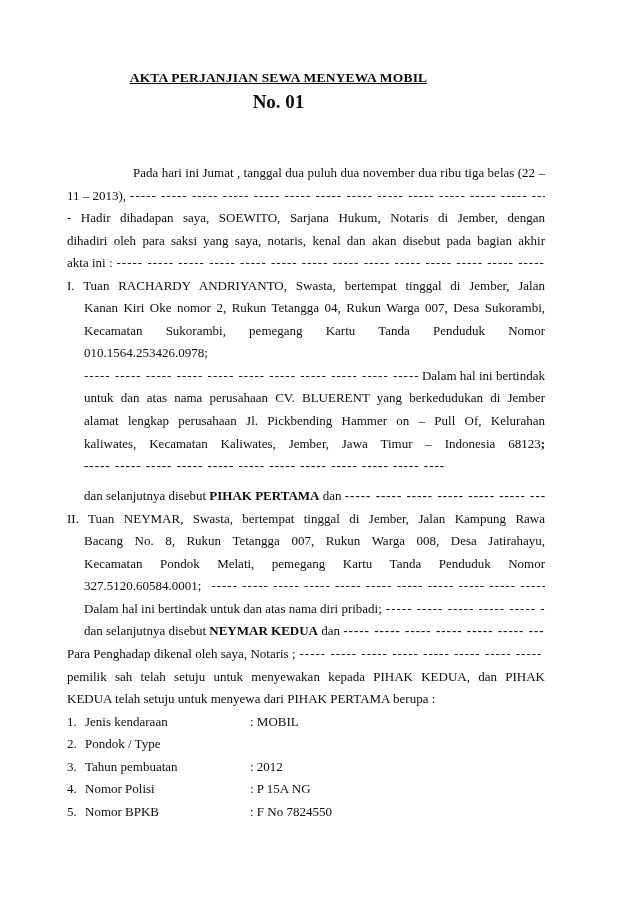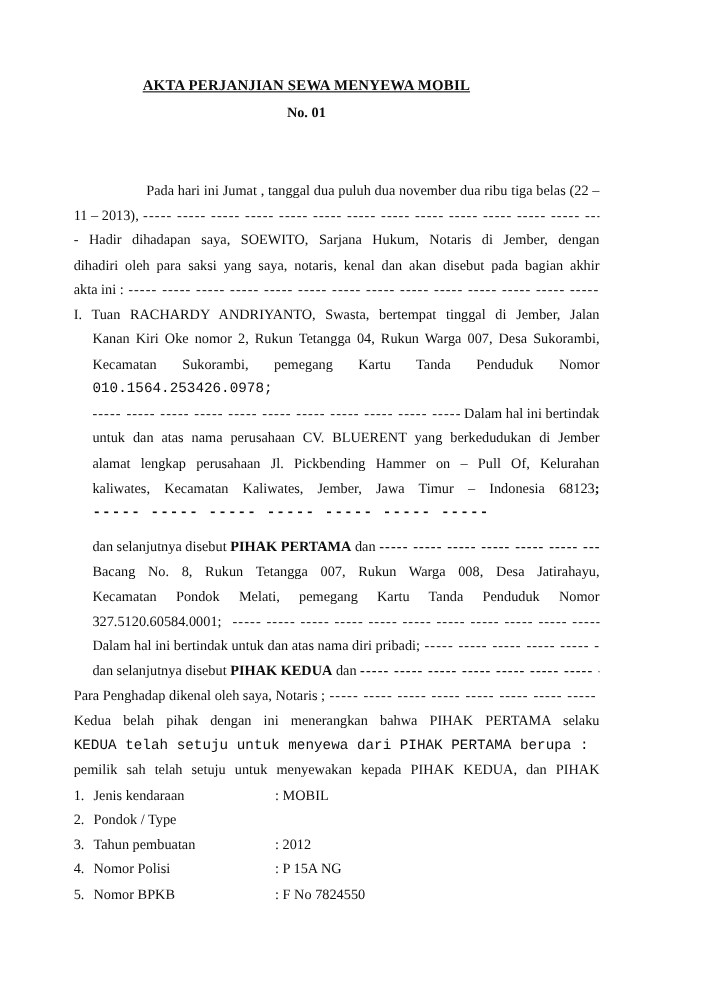--- a/index.html
+++ b/index.html
@@ -17,33 +17,33 @@
     text-align:center;
     font-weight:bold;
     font-size:13.5px;
     line-height:24px;
     text-decoration:underline;
     letter-spacing:.2px;
   }
   .docnum{
     text-align:center;
     font-weight:bold;
-    font-size:13px;
+    font-size:19px;
     line-height:24px;
   }
   .body{
     margin-top:48px;
     margin-left:67px;
     width:478px;
     font-size:13px;
     line-height:22.55px;
   }
   .ln{min-height:22.55px;}
   .just{text-align:justify;text-align-last:justify;}
-  .left{text-align:left;font-family:Liberation Mono, monospace;}
+  .left{text-align:left;}
   .ind{margin-left:17px;}
   .firstind{text-indent:66px;}
   .flexln{display:flex;align-items:baseline;}
   .t{flex:0 0 auto;white-space:pre;}
   .dashfill{
     flex:1 1 0;
     min-width:0;
     overflow:hidden;
     white-space:nowrap;
     letter-spacing:1px;
@@ -105,44 +105,44 @@
     <div class="ln left ind">
       <span class="shortdash">----- ----- ----- ----- ----- ----- ----- ----- ----- ----- ----- ----- ----- ----- ----- ----- ----- ----- ----- ----- ----- ----- ----- ----- ----- ----- ----- ----- ----- ----- ----- ----- ----- ----- ----- -----</span>
     </div>
     <div class="ln flexln ind">
       <span class="t">dan selanjutnya disebut </span>
       <span class="t b">PIHAK PERTAMA</span>
       <span class="t"> dan </span>
       <span class="dashfill b lead">----- ----- ----- ----- ----- ----- ----- ----- ----- ----- ----- ----- ----- ----- ----- ----- ----- ----- ----- ----- ----- ----- ----- ----- ----- ----- ----- ----- ----- ----- ----- ----- ----- ----- ----- -----</span>
     </div>
 
+    <div class="ln just">II. Tuan NEYMAR, Swasta, bertempat tinggal di Jember, Jalan Kampung Rawa</div>
     <div class="ln just ind">Bacang No. 8, Rukun Tetangga 007, Rukun Warga 008, Desa Jatirahayu,</div>
     <div class="ln just ind">Kecamatan Pondok Melati, pemegang Kartu Tanda Penduduk Nomor</div>
     <div class="ln flexln ind">
       <span class="t">327.5120.60584.0001;</span>
       <span class="dashfill gap10">----- ----- ----- ----- ----- ----- ----- ----- ----- ----- ----- ----- ----- ----- ----- ----- ----- ----- ----- ----- ----- ----- ----- ----- ----- ----- ----- ----- ----- ----- ----- ----- ----- ----- ----- -----</span>
     </div>
     <div class="ln flexln ind">
       <span class="t">Dalam hal ini bertindak untuk dan atas nama diri pribadi;</span>
       <span class="dashfill">----- ----- ----- ----- ----- ----- ----- ----- ----- ----- ----- ----- ----- ----- ----- ----- ----- ----- ----- ----- ----- ----- ----- ----- ----- ----- ----- ----- ----- ----- ----- ----- ----- ----- ----- -----</span>
     </div>
     <div class="ln flexln ind">
       <span class="t">dan selanjutnya disebut </span>
-      <span class="t b">PIHAK KEDUA</span>
+      <span class="t b">NEYMAR KEDUA</span>
       <span class="t"> dan </span>
       <span class="dashfill b lead">----- ----- ----- ----- ----- ----- ----- ----- ----- ----- ----- ----- ----- ----- ----- ----- ----- ----- ----- ----- ----- ----- ----- ----- ----- ----- ----- ----- ----- ----- ----- ----- ----- ----- ----- -----</span>
     </div>
 
     <div class="ln flexln">
       <span class="t">Para Penghadap dikenal oleh saya, Notaris ;</span>
       <span class="dashfill">----- ----- ----- ----- ----- ----- ----- ----- ----- ----- ----- ----- ----- ----- ----- ----- ----- ----- ----- ----- ----- ----- ----- ----- ----- ----- ----- ----- ----- ----- ----- ----- ----- ----- ----- -----</span>
     </div>
-    <div class="ln just">Kedua belah pihak dengan ini menerangkan bahwa PIHAK PERTAMA selaku</div>
+    <div class="ln just">pemilik sah telah setuju untuk menyewakan kepada PIHAK KEDUA, dan PIHAK</div>
     <div class="ln left">KEDUA telah setuju untuk menyewa dari PIHAK PERTAMA berupa :</div>
-    <div class="ln just">pemilik sah telah setuju untuk menyewakan kepada PIHAK KEDUA, dan PIHAK</div>
 
     <div class="ln row">
       <span class="num">1.</span>
       <span class="label">Jenis kendaraan</span>
       <span class="value">: MOBIL</span>
     </div>
     <div class="ln row">
       <span class="num">2.</span>
       <span class="label">Pondok / Type</span>
     </div>

